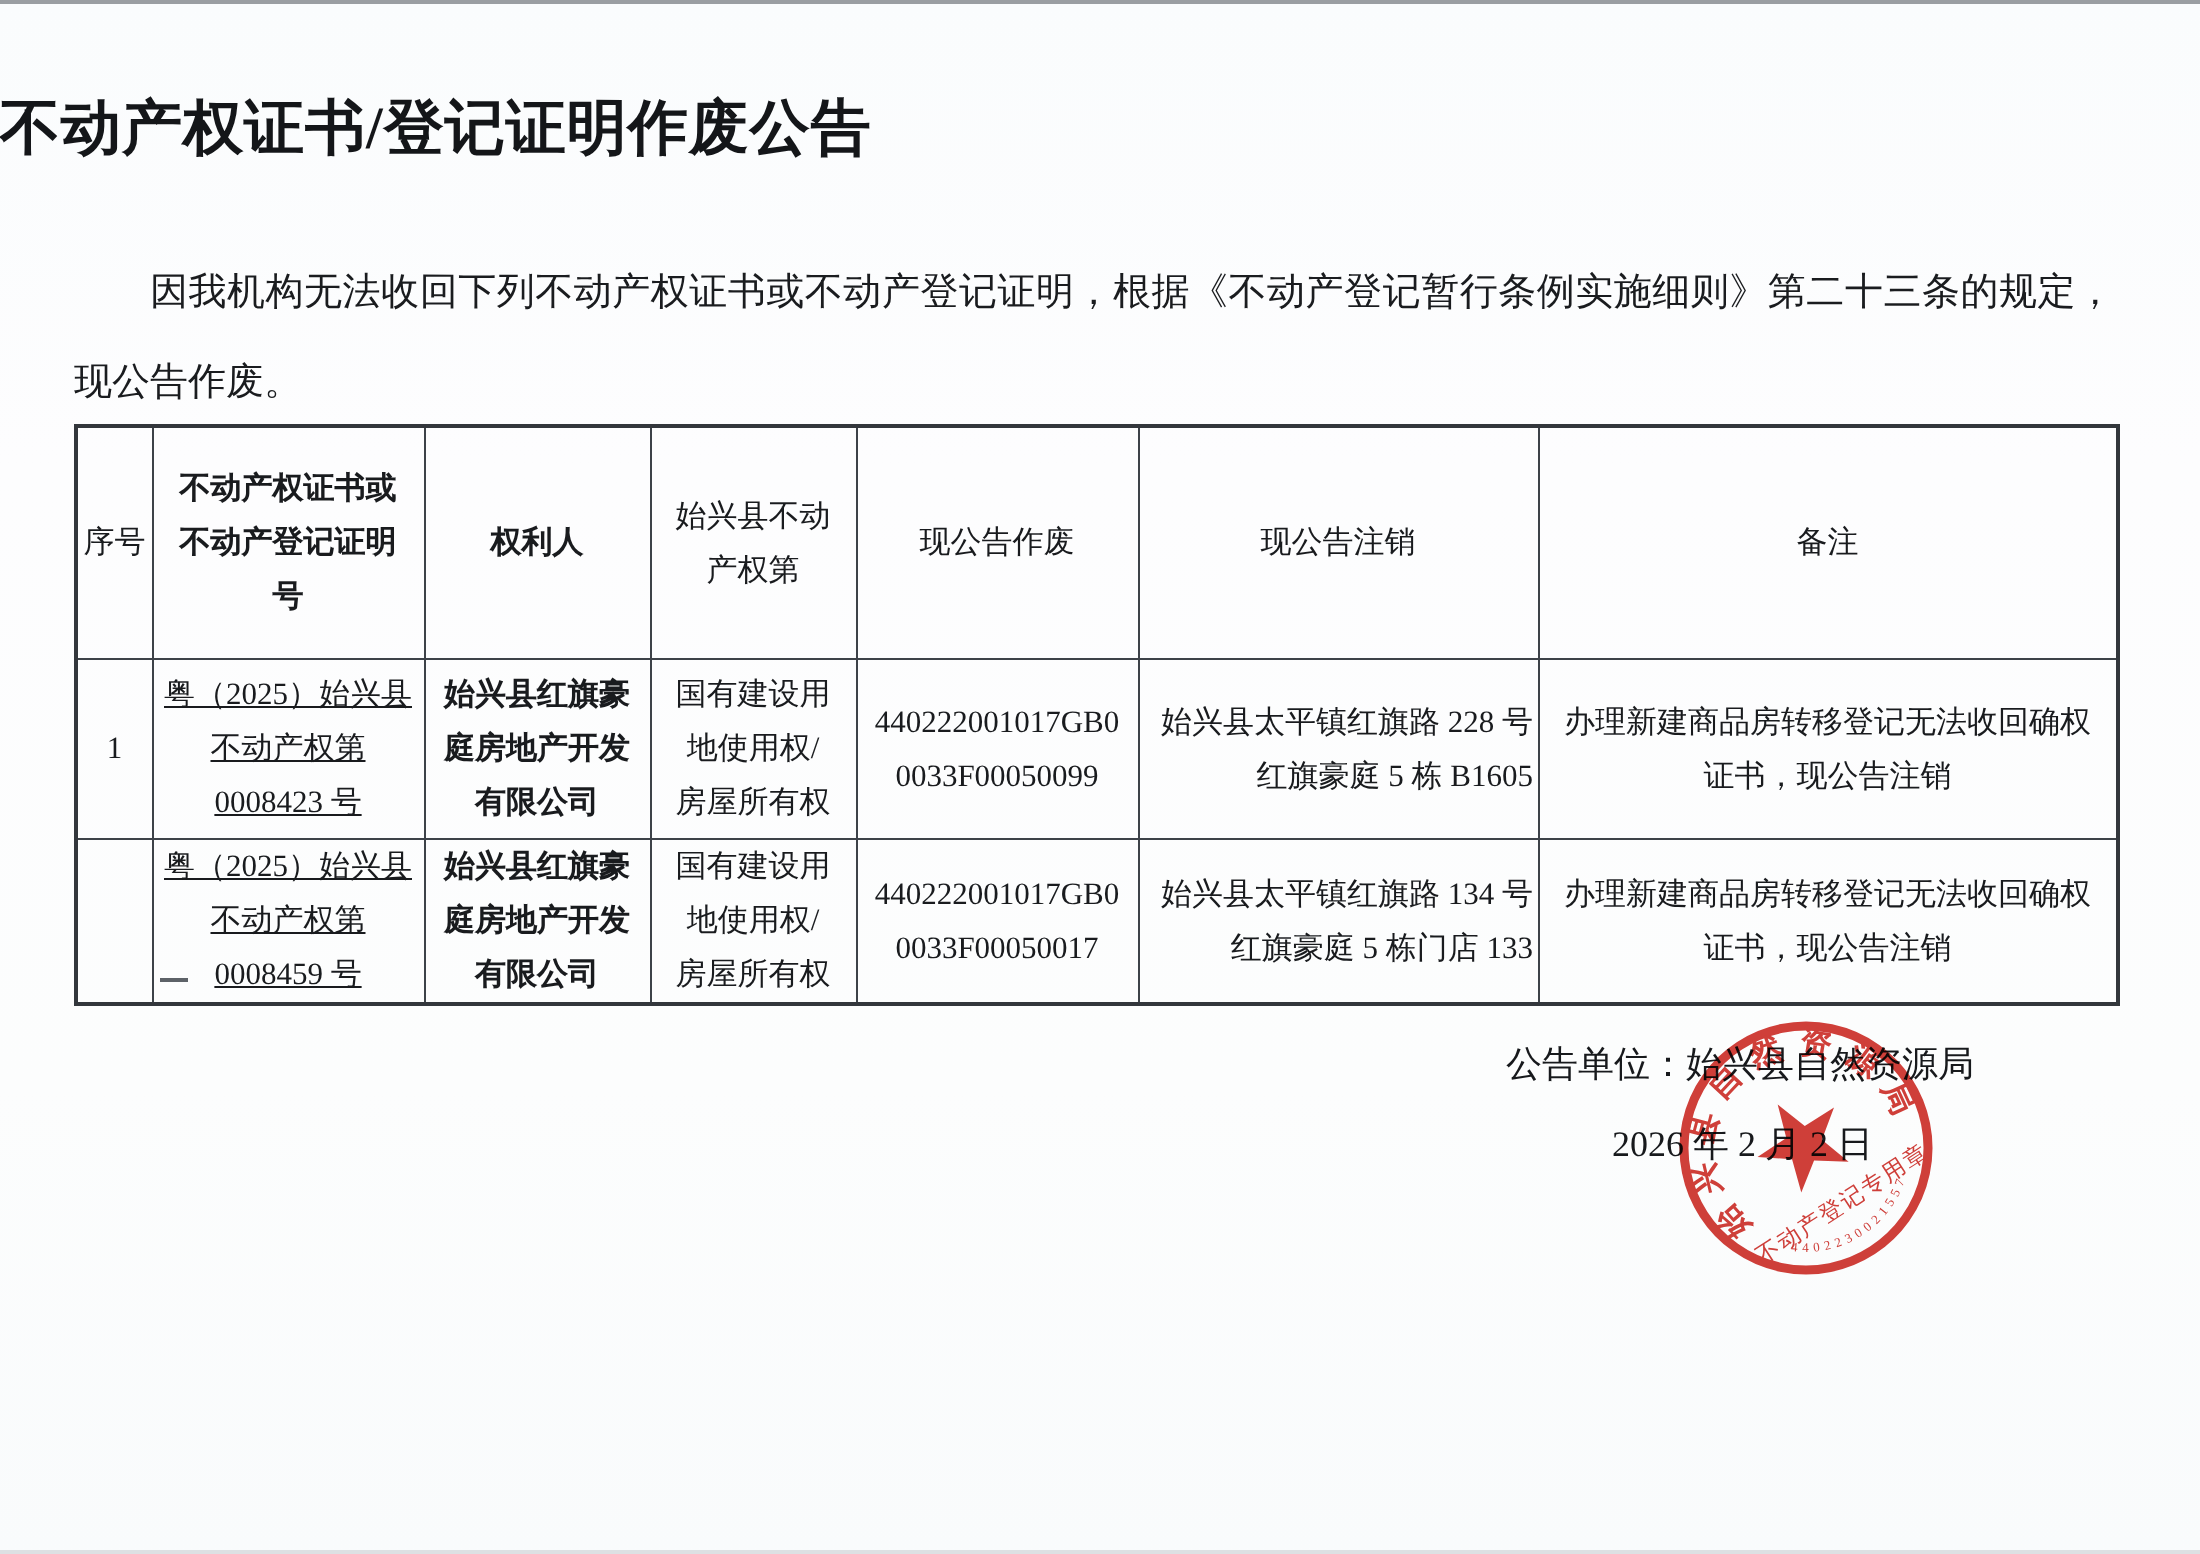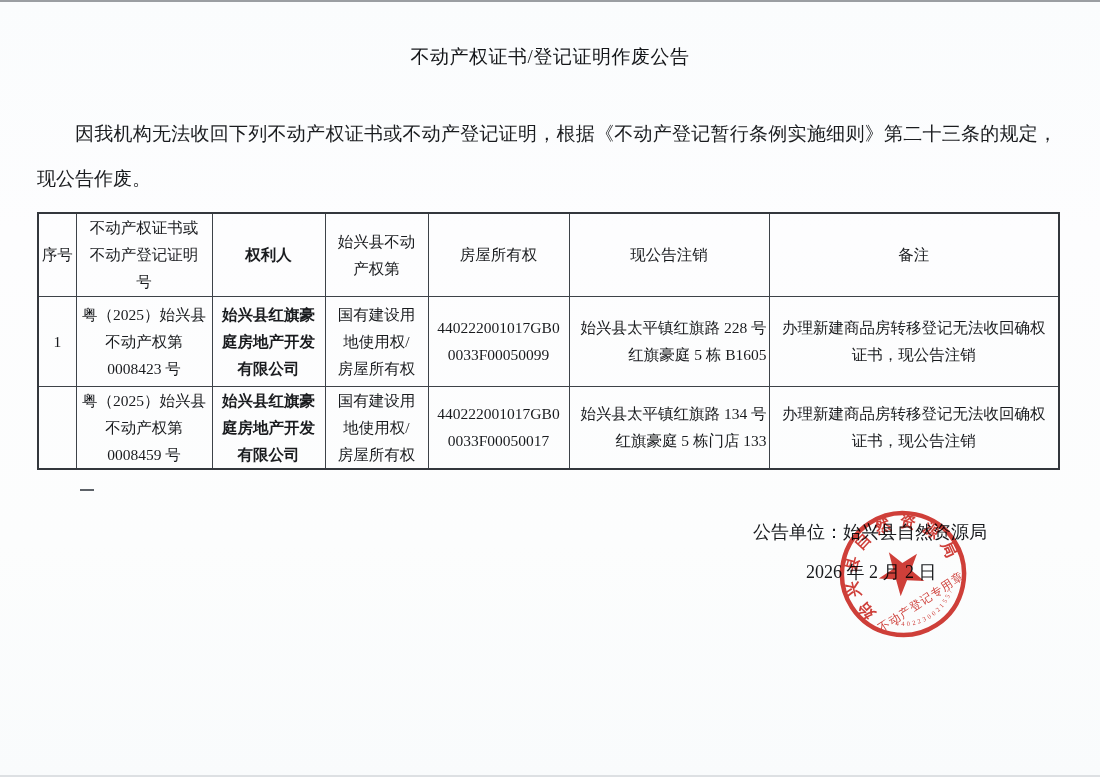--- a/index.html
+++ b/index.html
@@ -11,50 +11,50 @@
   .page{
     position:relative;width:1100px;height:777px;overflow:hidden;
     background:linear-gradient(180deg,#fafcfd 0%,#fdfdfe 30%,#fcfdfd 70%,#f9fbfc 100%);
     color:#1b1d20;
   }
   .scan-edge-top{position:absolute;top:0;left:0;width:100%;height:2px;background:#5a5f66;opacity:.6;}
   .scan-edge-bottom{position:absolute;bottom:0;left:0;width:100%;height:2px;background:#8a9096;opacity:.25;}
 
   .title{
     position:absolute;top:44px;left:0;width:100%;
-    text-align:center;font-size:19px;font-weight:400;letter-spacing:.5px;
+    font-size:30px;font-weight:700;letter-spacing:.5px;
     color:#141619;margin:0;
   }
   .doc-no{
     position:absolute;top:92px;right:43px;
     font-size:18px;color:#17191c;
   }
   .body-par{
-    position:absolute;top:111px;left:37px;width:1020px;
+    position:absolute;top:124px;left:37px;width:1020px;
     font-size:19px;line-height:45px;text-align:justify;text-justify:inter-ideograph;
     text-indent:2em;color:#1a1c1f;margin:0;
   }
 
   table.cert{
     position:absolute;top:212px;left:37px;width:1021px;
     border-collapse:collapse;table-layout:fixed;
     font-size:15.5px;color:#191b1e;
   }
   table.cert th,table.cert td{
     border:1.5px solid #3d4248;
     text-align:center;vertical-align:middle;
     font-weight:normal;line-height:27px;
     padding:0 2px;overflow:hidden;
   }
   table.cert{border:2px solid #33373c;}
   table.cert thead tr{height:83px;}
   table.cert tbody tr:nth-child(1){height:90px;}
   table.cert tbody tr:nth-child(2){height:61px;}
-  table.cert th.h-cert{padding:0 10px;}
-  table.cert td.c-cert{padding:0 2px;}
+  table.cert th.h-cert{padding:17px 10px;font-weight:bold;}
+  table.cert td.c-cert{padding:0 2px;text-decoration:underline;}
   table.cert th.h-holder,table.cert td.c-holder{padding:0 5px;font-weight:bold;}
   table.cert th.h-type,table.cert td.c-type{padding:0 10.5px;}
   table.cert td.c-unit{padding:0 6px;word-break:break-all;}
   table.cert td.c-loc{padding:0 2px;text-align:right;}
   table.cert td.c-remark{padding:0 10px;text-align:center;}
 
   .dash-mark{position:absolute;top:489px;left:80px;width:14px;height:2px;background:#5d6268;}
 
   .issuer-line{position:absolute;top:520px;left:753px;font-size:18px;color:#17191c;}
   .date-line{position:absolute;top:560px;left:806px;font-size:18px;color:#17191c;}
@@ -86,21 +86,21 @@
         <col style="width:141px">
         <col style="width:200px">
       <col style="width:290px">
     </colgroup>
     <thead>
       <tr>
         <th>序号</th>
         <th class="h-cert">不动产权证书或不动产登记证明号</th>
         <th class="h-holder">权利人</th>
         <th class="h-type">始兴县不动产权第</th>
-        <th>房屋所有权</th>
+        <th>现公告作废</th>
         <th>现公告注销</th>
         <th>备注</th>
       </tr>
     </thead>
     <tbody>
       <tr>
         <td>1</td>
         <td class="c-cert">粤（2025）始兴县不动产权第 0008423 号</td>
         <td class="c-holder">始兴县红旗豪庭房地产开发有限公司</td>
         <td class="c-type">国有建设用地使用权/房屋所有权</td>

